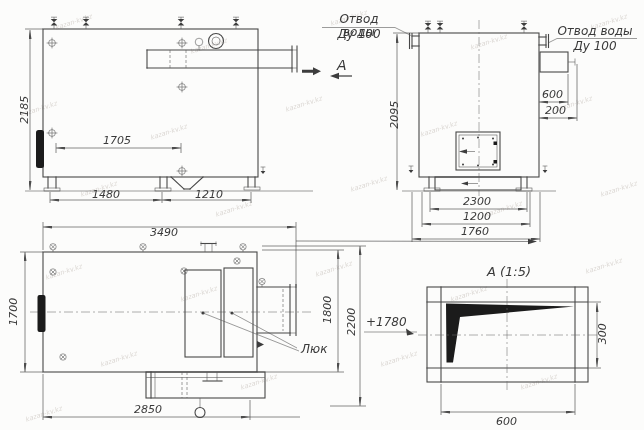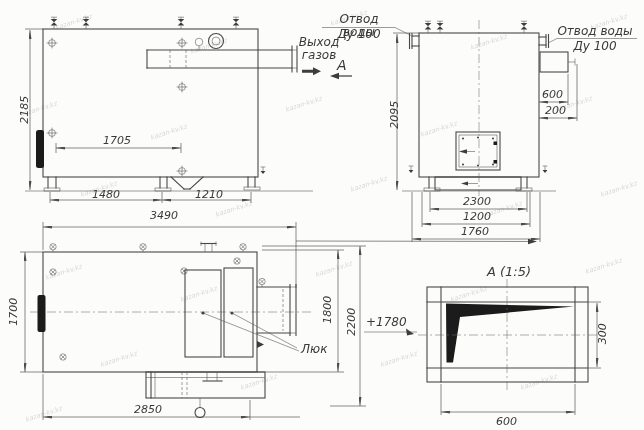--- a/index.html
+++ b/index.html
@@ -309,35 +309,34 @@
       <line x1="441" y1="384" x2="441" y2="415" class="dm"></line>
       <line x1="575" y1="384" x2="575" y2="415" class="dm"></line>
       <line x1="441" y1="412" x2="575" y2="412" class="dm" marker-start="url(#ar)" marker-end="url(#ar)"></line>
     </g>
   </svg>
 
   <div class="lbl rot" style="left:1px;top:104px">2185</div>
   <div class="lbl" style="left:103px;top:135px">1705</div>
   <div class="lbl" style="left:92px;top:189px">1480</div>
   <div class="lbl" style="left:195px;top:189px">1210</div>
-  <div class="lbl big ctr" style="left:293px;top:36px;width:52px;white-space:normal">Выход газов</div>
   <div class="lbl" style="left:337px;top:58px;font-size:14px">А</div>
 
   <div class="lbl big ctr" style="left:322px;top:13px;width:74px">Отвод воды</div>
   <div class="lbl big ctr" style="left:322px;top:28px;width:74px">Ду 100</div>
   <div class="lbl big ctr" style="left:552px;top:25px;width:86px">Отвод воды</div>
   <div class="lbl big ctr" style="left:552px;top:40px;width:86px">Ду 100</div>
   <div class="lbl rot" style="left:371px;top:109px">2095</div>
   <div class="lbl" style="left:542px;top:89px">600</div>
   <div class="lbl" style="left:545px;top:105px">200</div>
   <div class="lbl" style="left:463px;top:196px">2300</div>
   <div class="lbl" style="left:463px;top:211px">1200</div>
   <div class="lbl" style="left:461px;top:226px">1760</div>
 
-  <div class="lbl" style="left:150px;top:210px">3490</div>
+  <div class="lbl" style="left:150px;top:227px">3490</div>
   <div class="lbl rot" style="left:-10px;top:306px">1700</div>
   <div class="lbl rot" style="left:304px;top:304px">1800</div>
   <div class="lbl rot" style="left:328px;top:316px">2200</div>
   <div class="lbl" style="left:134px;top:404px">2850</div>
   <div class="lbl big" style="left:366px;top:316px">+1780</div>
   <div class="lbl big" style="left:301px;top:343px">Люк</div>
 
   <div class="lbl ctr" style="left:479px;top:265px;width:60px;font-size:13px">А (1:5)</div>
   <div class="lbl rot" style="left:579px;top:328px">300</div>
   <div class="lbl" style="left:496px;top:416px">600</div>

